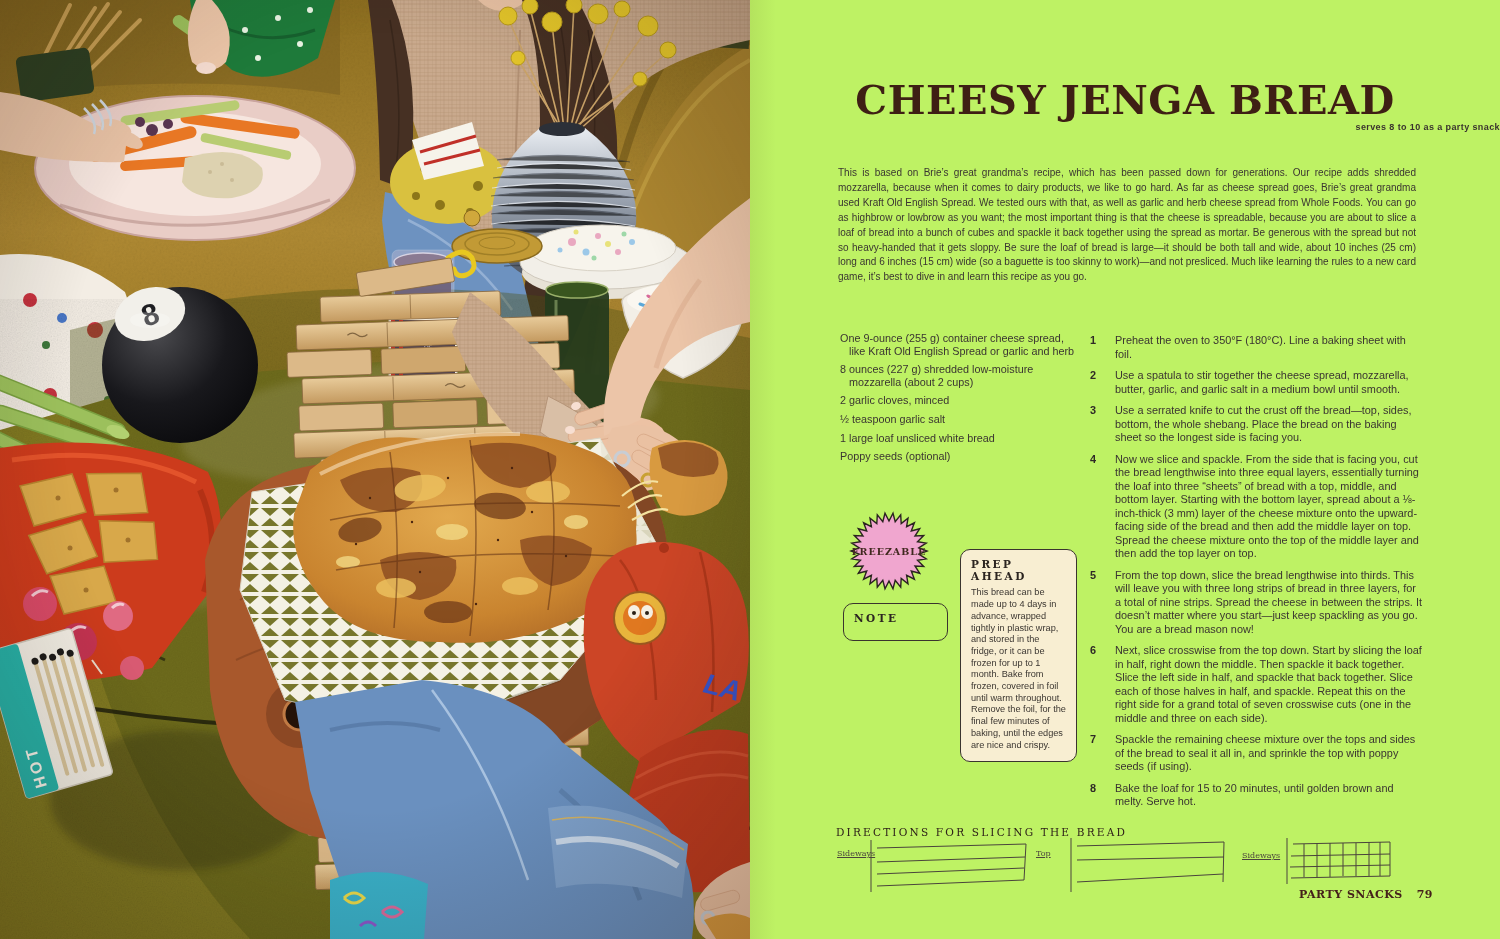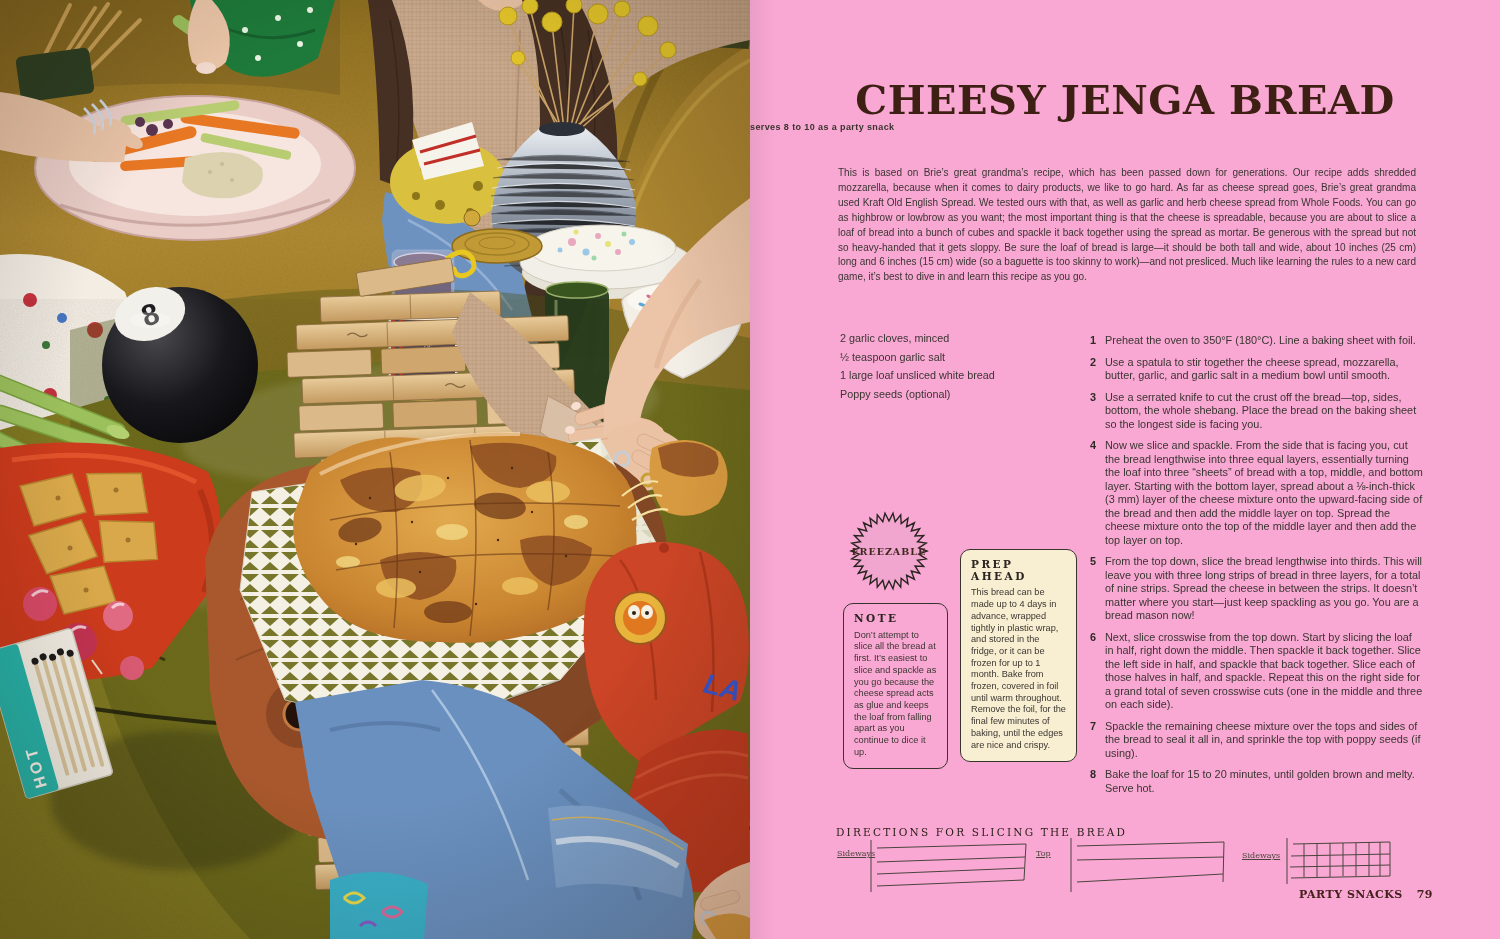--- a/index.html
+++ b/index.html
@@ -1,39 +1,39 @@
 <!DOCTYPE html>
 <html><head>
 <meta charset="utf-8">
 <style>
   html,body{margin:0;padding:0;}
   body{width:1500px;height:939px;background:#f6eee7;font-family:"Liberation Sans",sans-serif;overflow:hidden;}
   .spread{display:flex;width:1500px;height:939px;}
   .photo{width:750px;height:939px;flex:none;position:relative;background:#8c7322;}
   .photo svg{display:block;}
-  .page{width:750px;height:939px;flex:none;position:relative;background:#f9a8d4;color:#39342f;}
+  .page{width:750px;height:939px;flex:none;position:relative;background:#bef264;color:#39342f;}
   .page::before{content:"";position:absolute;left:0;top:0;bottom:0;width:26px;
     background:linear-gradient(90deg,rgba(60,40,20,0.08),rgba(60,40,20,0));pointer-events:none;}
 
   .title{position:absolute;top:76px;left:0;right:0;text-align:center;margin:0;
     font-family:"DejaVu Serif",serif;font-weight:700;font-size:40px;letter-spacing:0.5px;color:#3e1f14;}
-  .serves{position:absolute;top:122px;left:0;right:0;text-align:left;
+  .serves{position:absolute;top:122px;left:0;right:0;text-align:right;
     font-size:9px;font-weight:bold;letter-spacing:0.4px;color:#3a332e;}
   .intro{position:absolute;top:156px;left:88px;width:578px;
     font-size:10px;line-height:14.9px;text-align:justify;color:#3a3531;}
 
   .ingredients{position:absolute;top:332px;left:90px;width:238px;list-style:none;margin:0;padding:0;
     font-size:10.8px;line-height:12.6px;color:#3a3531;}
   .ingredients li{padding-left:9px;text-indent:-9px;margin-bottom:6px;}
 
   .steps{position:absolute;top:334px;left:340px;width:333px;list-style:none;margin:0;padding:0;
     font-size:10.9px;line-height:13.5px;color:#3a3531;}
   .steps li{display:flex;margin-bottom:8px;}
   .steps .n{flex:none;width:15px;font-weight:bold;color:#2f2a26;}
-  .steps .t{flex:1;}
+  .steps .t{flex:1;margin-left:10px;}
 
   .badge{position:absolute;left:99px;top:511px;width:80px;height:80px;}
   .badge text{font-family:"DejaVu Serif",serif;font-weight:bold;letter-spacing:1px;font-size:9.5px;fill:#40281f;}
 
   .sidebox{position:absolute;border:1.5px solid #3a342e;border-radius:10px;
     font-size:9.2px;line-height:11.7px;color:#3b3631;padding:9px 9px 10px 10px;box-sizing:border-box;}
   .sidebox h4{margin:0 0 5px 0;font-family:"DejaVu Serif",serif;font-size:10.5px;font-weight:bold;
     letter-spacing:2.5px;color:#2b2420;}
   .notebox{left:93px;top:603px;width:105px;background:transparent;}
   .prepbox{left:210px;top:549px;width:117px;background:#f8eed2;}
@@ -676,20 +676,22 @@
   </div>
 
   <div class="page">
 
     <h1 class="title">CHEESY JENGA BREAD</h1>
     <div class="serves">serves 8 to 10 as a party snack</div>
 
     <p class="intro">This is based on Brie’s great grandma’s recipe, which has been passed down for generations. Our recipe adds shredded mozzarella, because when it comes to dairy products, we like to go hard. As far as cheese spread goes, Brie’s great grandma used Kraft Old English Spread. We tested ours with that, as well as garlic and herb cheese spread from Whole Foods. You can go as highbrow or lowbrow as you want; the most important thing is that the cheese is spreadable, because you are about to slice a loaf of bread into a bunch of cubes and spackle it back together using the spread as mortar. Be generous with the spread but not so heavy-handed that it gets sloppy. Be sure the loaf of bread is large—it should be both tall and wide, about 10 inches (25 cm) long and 6 inches (15 cm) wide (so a baguette is too skinny to work)—and not presliced. Much like learning the rules to a new card game, it’s best to dive in and learn this recipe as you go.</p>
 
     <ul class="ingredients">
+      <li>One 9-ounce (255 g) container cheese spread, like Kraft Old English Spread or garlic and herb</li>
+      <li>8 ounces (227 g) shredded low-moisture mozzarella (about 2 cups)</li>
       <li>2 garlic cloves, minced</li>
       <li>½ teaspoon garlic salt</li>
       <li>1 large loaf unsliced white bread</li>
       <li>Poppy seeds (optional)</li>
     </ul>
 
     <ol class="steps">
       <li>
           <span class="n">1</span>
           <span class="t">Preheat the oven to 350°F (180°C). Line a baking sheet with foil.</span>
@@ -724,21 +726,20 @@
         </li>
     </ol>
 
     <svg class="badge" viewBox="0 0 80 80">
       <polygon id="freeze-star" points="78.0,40.0 69.8,43.1 77.2,47.9 68.5,49.3 74.7,55.5 66.0,55.0 70.7,62.3 62.3,60.1 65.4,68.2 57.6,64.3 59.0,72.9 52.2,67.4 51.7,76.1 46.2,69.3 44.0,77.8 40.0,70.0 36.0,77.8 33.8,69.3 28.3,76.1 27.8,67.4 21.0,72.9 22.4,64.3 14.6,68.2 17.7,60.1 9.3,62.3 14.0,55.0 5.3,55.5 11.5,49.3 2.8,47.9 10.2,43.1 2.0,40.0 10.2,36.9 2.8,32.1 11.5,30.7 5.3,24.5 14.0,25.0 9.3,17.7 17.7,19.9 14.6,11.8 22.4,15.7 21.0,7.1 27.8,12.6 28.3,3.9 33.8,10.7 36.0,2.2 40.0,10.0 44.0,2.2 46.2,10.7 51.7,3.9 52.2,12.6 59.0,7.1 57.6,15.7 65.4,11.8 62.3,19.9 70.7,17.7 66.0,25.0 74.7,24.5 68.5,30.7 77.2,32.1 69.8,36.9" fill="#f0a6cf" stroke="#2b2420" stroke-width="1.4"></polygon>
       <text x="40" y="43.5" text-anchor="middle">FREEZABLE</text>
     </svg>
 
     <div class="sidebox notebox">
       <h4>NOTE</h4>
-      <div>Don’t attempt to slice all the bread at first. It’s easiest to slice and spackle as you go because the cheese spread acts as glue and keeps the loaf from falling apart as you continue to dice it up.</div>
     </div>
 
     <div class="sidebox prepbox">
       <h4>PREP AHEAD</h4>
       <div>This bread can be made up to 4 days in advance, wrapped tightly in plastic wrap, and stored in the fridge, or it can be frozen for up to 1 month. Bake from frozen, covered in foil until warm throughout. Remove the foil, for the final few minutes of baking, until the edges are nice and crispy.</div>
     </div>
 
     <div class="slicing-title">DIRECTIONS FOR SLICING THE BREAD</div>
 
     <span class="diag-label" style="left:87px;top:849px;">Sideways</span>

